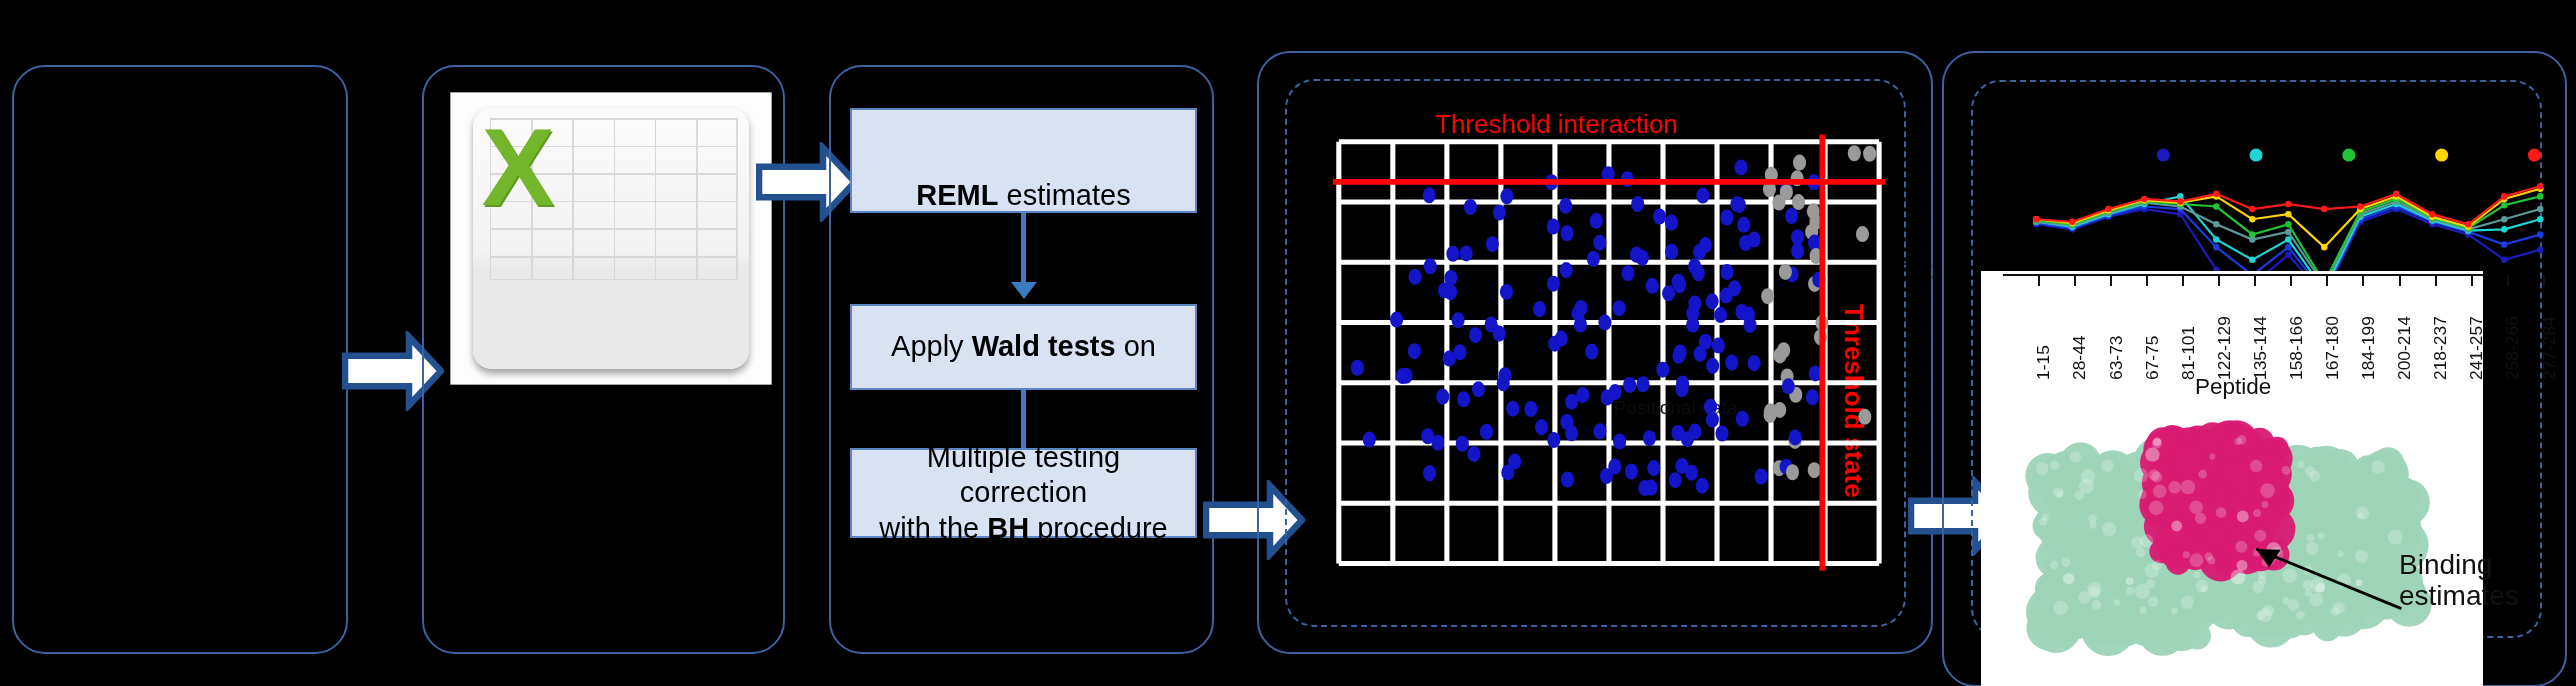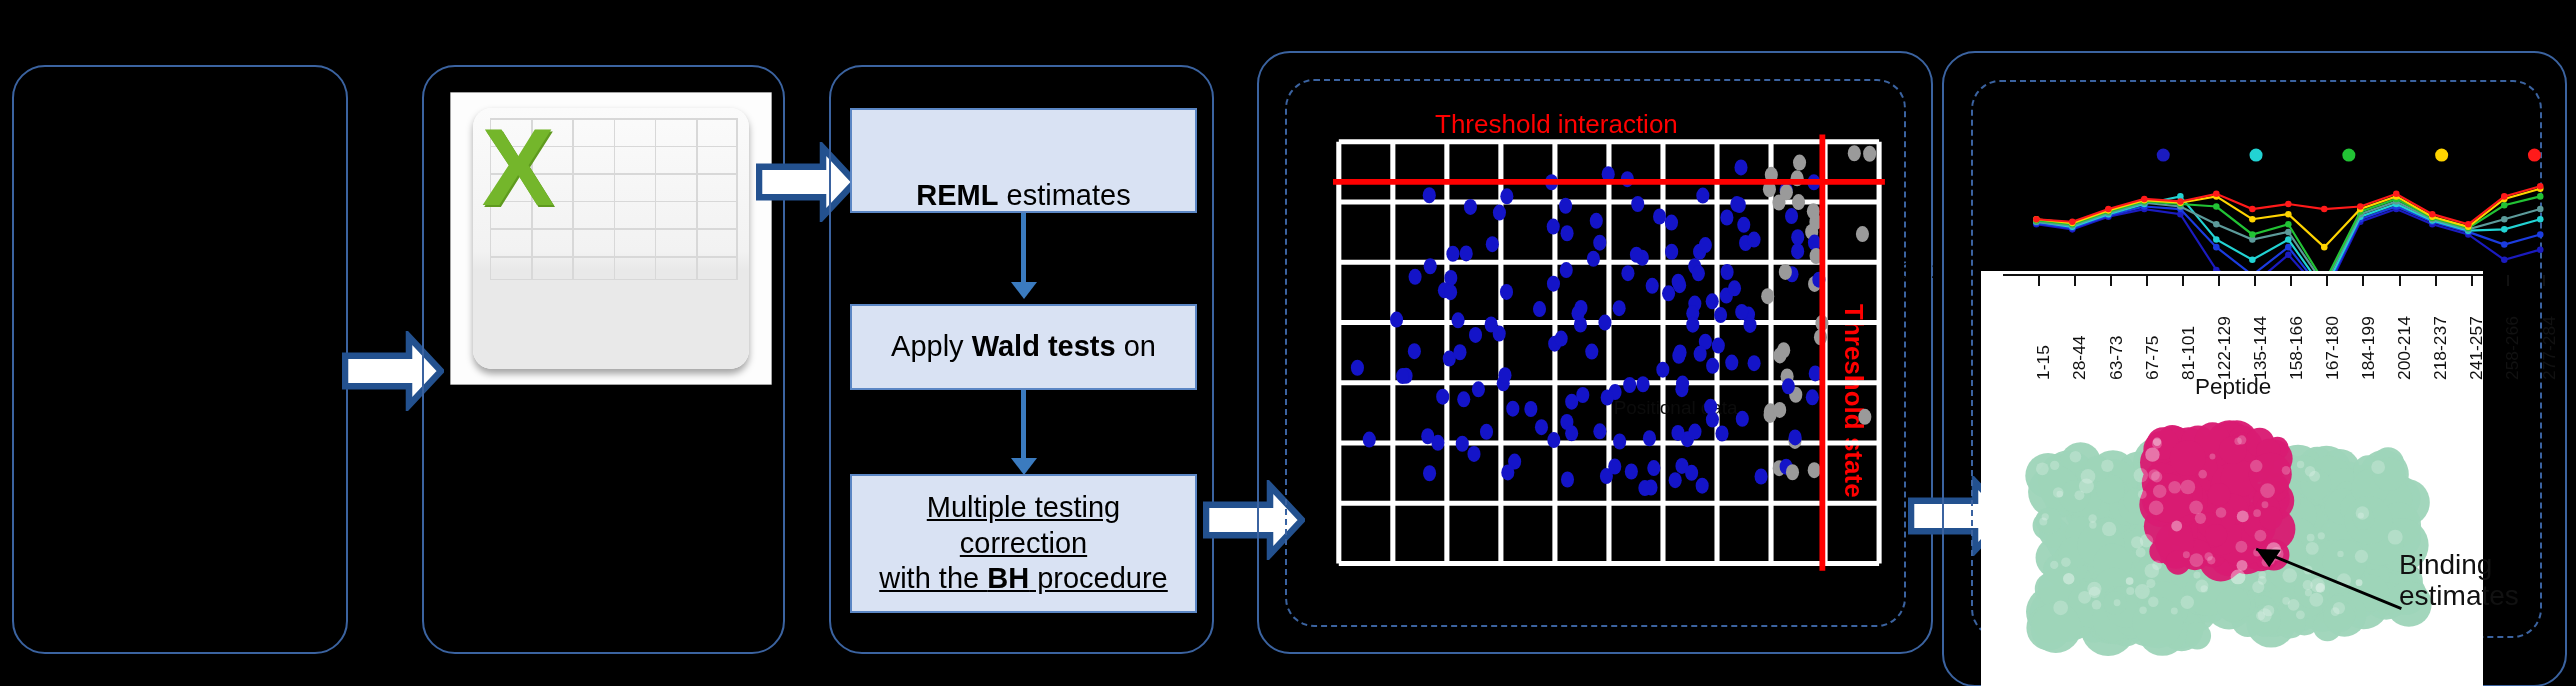--- a/index.html
+++ b/index.html
@@ -105,21 +105,21 @@
 </div>
 <div class="vconn" style="left:1021px;top:213px;width:5.1px;height:73px;"></div>
 <div class="vtip" style="left:1011px;top:282px;"></div>
 
 <div class="pbox" style="left:850px;top:304px;width:347px;height:86px;">
   <span><span>Apply </span><b>Wald tests</b><span> on</span><br></span>
 </div>
 <div class="vconn" style="left:1021px;top:390px;width:5.1px;height:73px;"></div>
 <div class="vtip" style="left:1011px;top:458px;"></div>
 
-<div class="pbox" style="left:850px;top:474px;width:347px;height:139px;text-decoration:underline;">
+<div class="pbox" style="left:850px;top:448px;width:347px;height:90px;">
   <span><span>Multiple testing</span><br><span>correction</span><br><span>with the </span><b>BH</b><span> procedure</span></span>
 </div>
 
 <div class="block-arrow" style="left:1203px;top:480px;width:102px;height:80px;">
   <svg width="102" height="80" viewBox="0 0 140 110">
     <path d="M4 34 L92 34 L92 8 L136 55 L92 102 L92 76 L4 76 Z" fill="#ffffff" stroke="#23518f" stroke-width="9" stroke-linejoin="miter"></path>
   </svg>
 </div>
 
 <div class="panel" style="left:1257px;top:51px;width:676px;height:603px;"></div>

